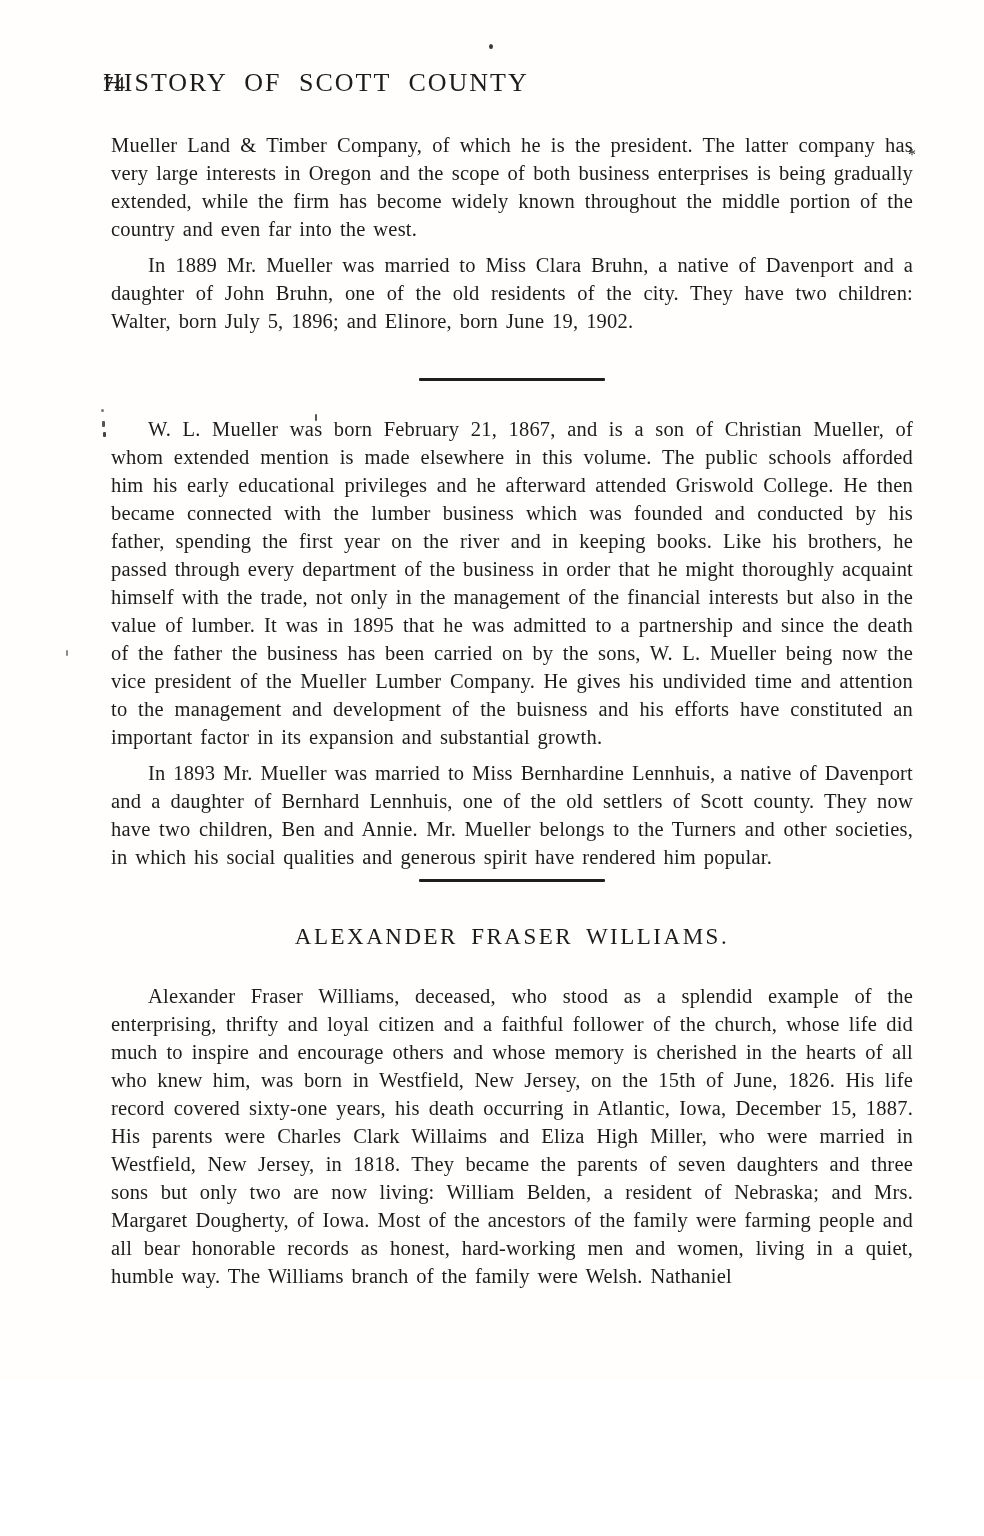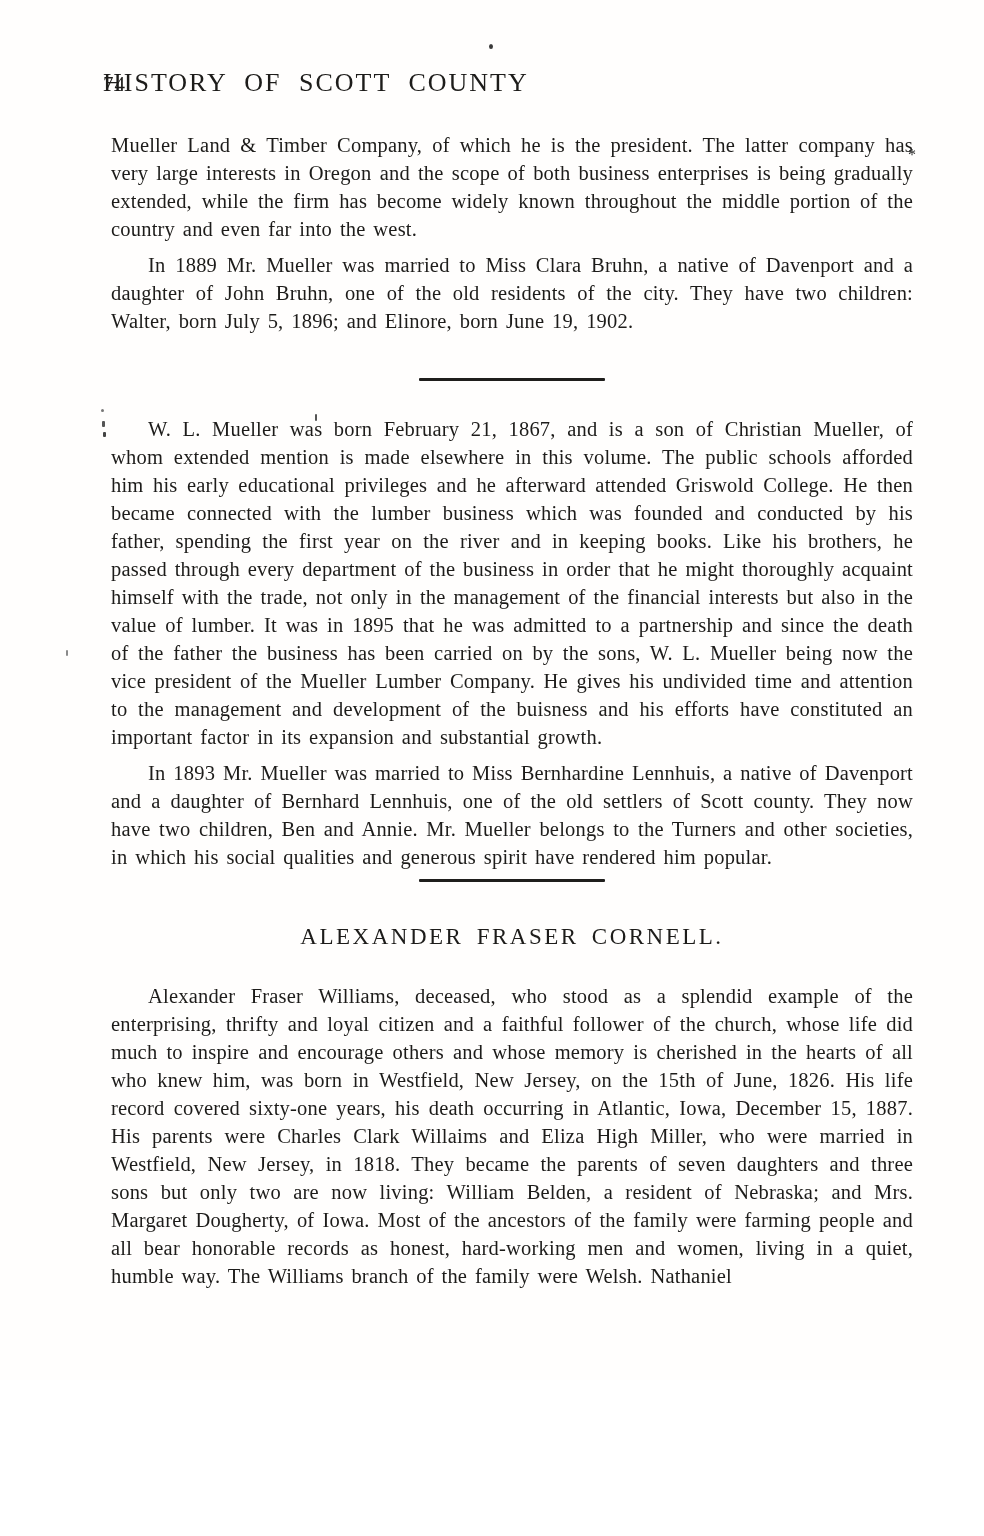--- a/index.html
+++ b/index.html
@@ -137,21 +137,21 @@
 
     <div class="divider"></div>
 
 
     <p class="indent after-head">W. L. Mueller was born February 21, 1867, and is a son of Christian Mueller, of whom extended mention is made elsewhere in this volume.  The public schools afforded him his early educational privileges and he afterward attended Griswold College.  He then became connected with the lumber business which was founded and conducted by his father, spending the first year on the river and in keeping books.  Like his brothers, he passed through every department of the business in order that he might thoroughly acquaint himself with the trade, not only in the management of the financial interests but also in the value of lumber. It was in 1895 that he was admitted to a partnership and since the death of the father the business has been carried on by the sons, W. L. Mueller being now the vice president of the Mueller Lumber Company.  He gives his undivided time and attention to the management and development of the buisness and his efforts have constituted an important factor in its expansion and substantial growth.</p>
 
     <p class="indent">In 1893 Mr. Mueller was married to Miss Bernhardine Lennhuis, a native of Davenport and a daughter of Bernhard Lennhuis, one of the old settlers of Scott county.  They now have two children, Ben and Annie.  Mr. Mueller belongs to the Turners and other societies, in which his social qualities and generous spirit have rendered him popular.</p>
 
     <div class="divider tight"></div>
 
-    <h2 class="section-heading williams">ALEXANDER FRASER CORNELL.</h2>
+    <h2 class="section-heading williams">ALEXANDER FRASER WILLIAMS.</h2>
 
     <p class="indent after-head-2">Alexander Fraser Williams, deceased, who stood as a splendid example of the enterprising, thrifty and loyal citizen and a faithful follower of the church, whose life did much to inspire and encourage others and whose memory is cherished in the hearts of all who knew him, was born in Westfield, New Jersey, on the 15th of June, 1826.  His life record covered sixty-one years, his death occurring in Atlantic, Iowa, December 15, 1887.  His parents were Charles Clark Willaims and Eliza High Miller, who were married in Westfield, New Jersey, in 1818.  They became the parents of seven daughters and three sons but only two are now living: William Belden, a resident of Nebraska; and Mrs. Margaret Dougherty, of Iowa.  Most of the ancestors of the family were farming people and all bear honorable records as honest, hard-working men and women, living in a quiet, humble way.  The Williams branch of the family were Welsh.  Nathaniel</p>
   </div>
 
   <span class="speck" style="left:489px; top:44px; width:4px; height:5px;"></span>
   <span class="asterisk-mark">*</span>
   <span class="speck" style="left:101px; top:409px; width:3px; height:3px; background:#777;"></span>
   <span class="speck" style="left:102px; top:421px; width:3px; height:6px; background:#555; border-radius:1px;"></span>
   <span class="speck" style="left:103px; top:432px; width:3px; height:5px; background:#444; border-radius:1px;"></span>
   <span class="speck" style="left:315px; top:414px; width:2px; height:7px; background:#555; border-radius:1px;"></span>

